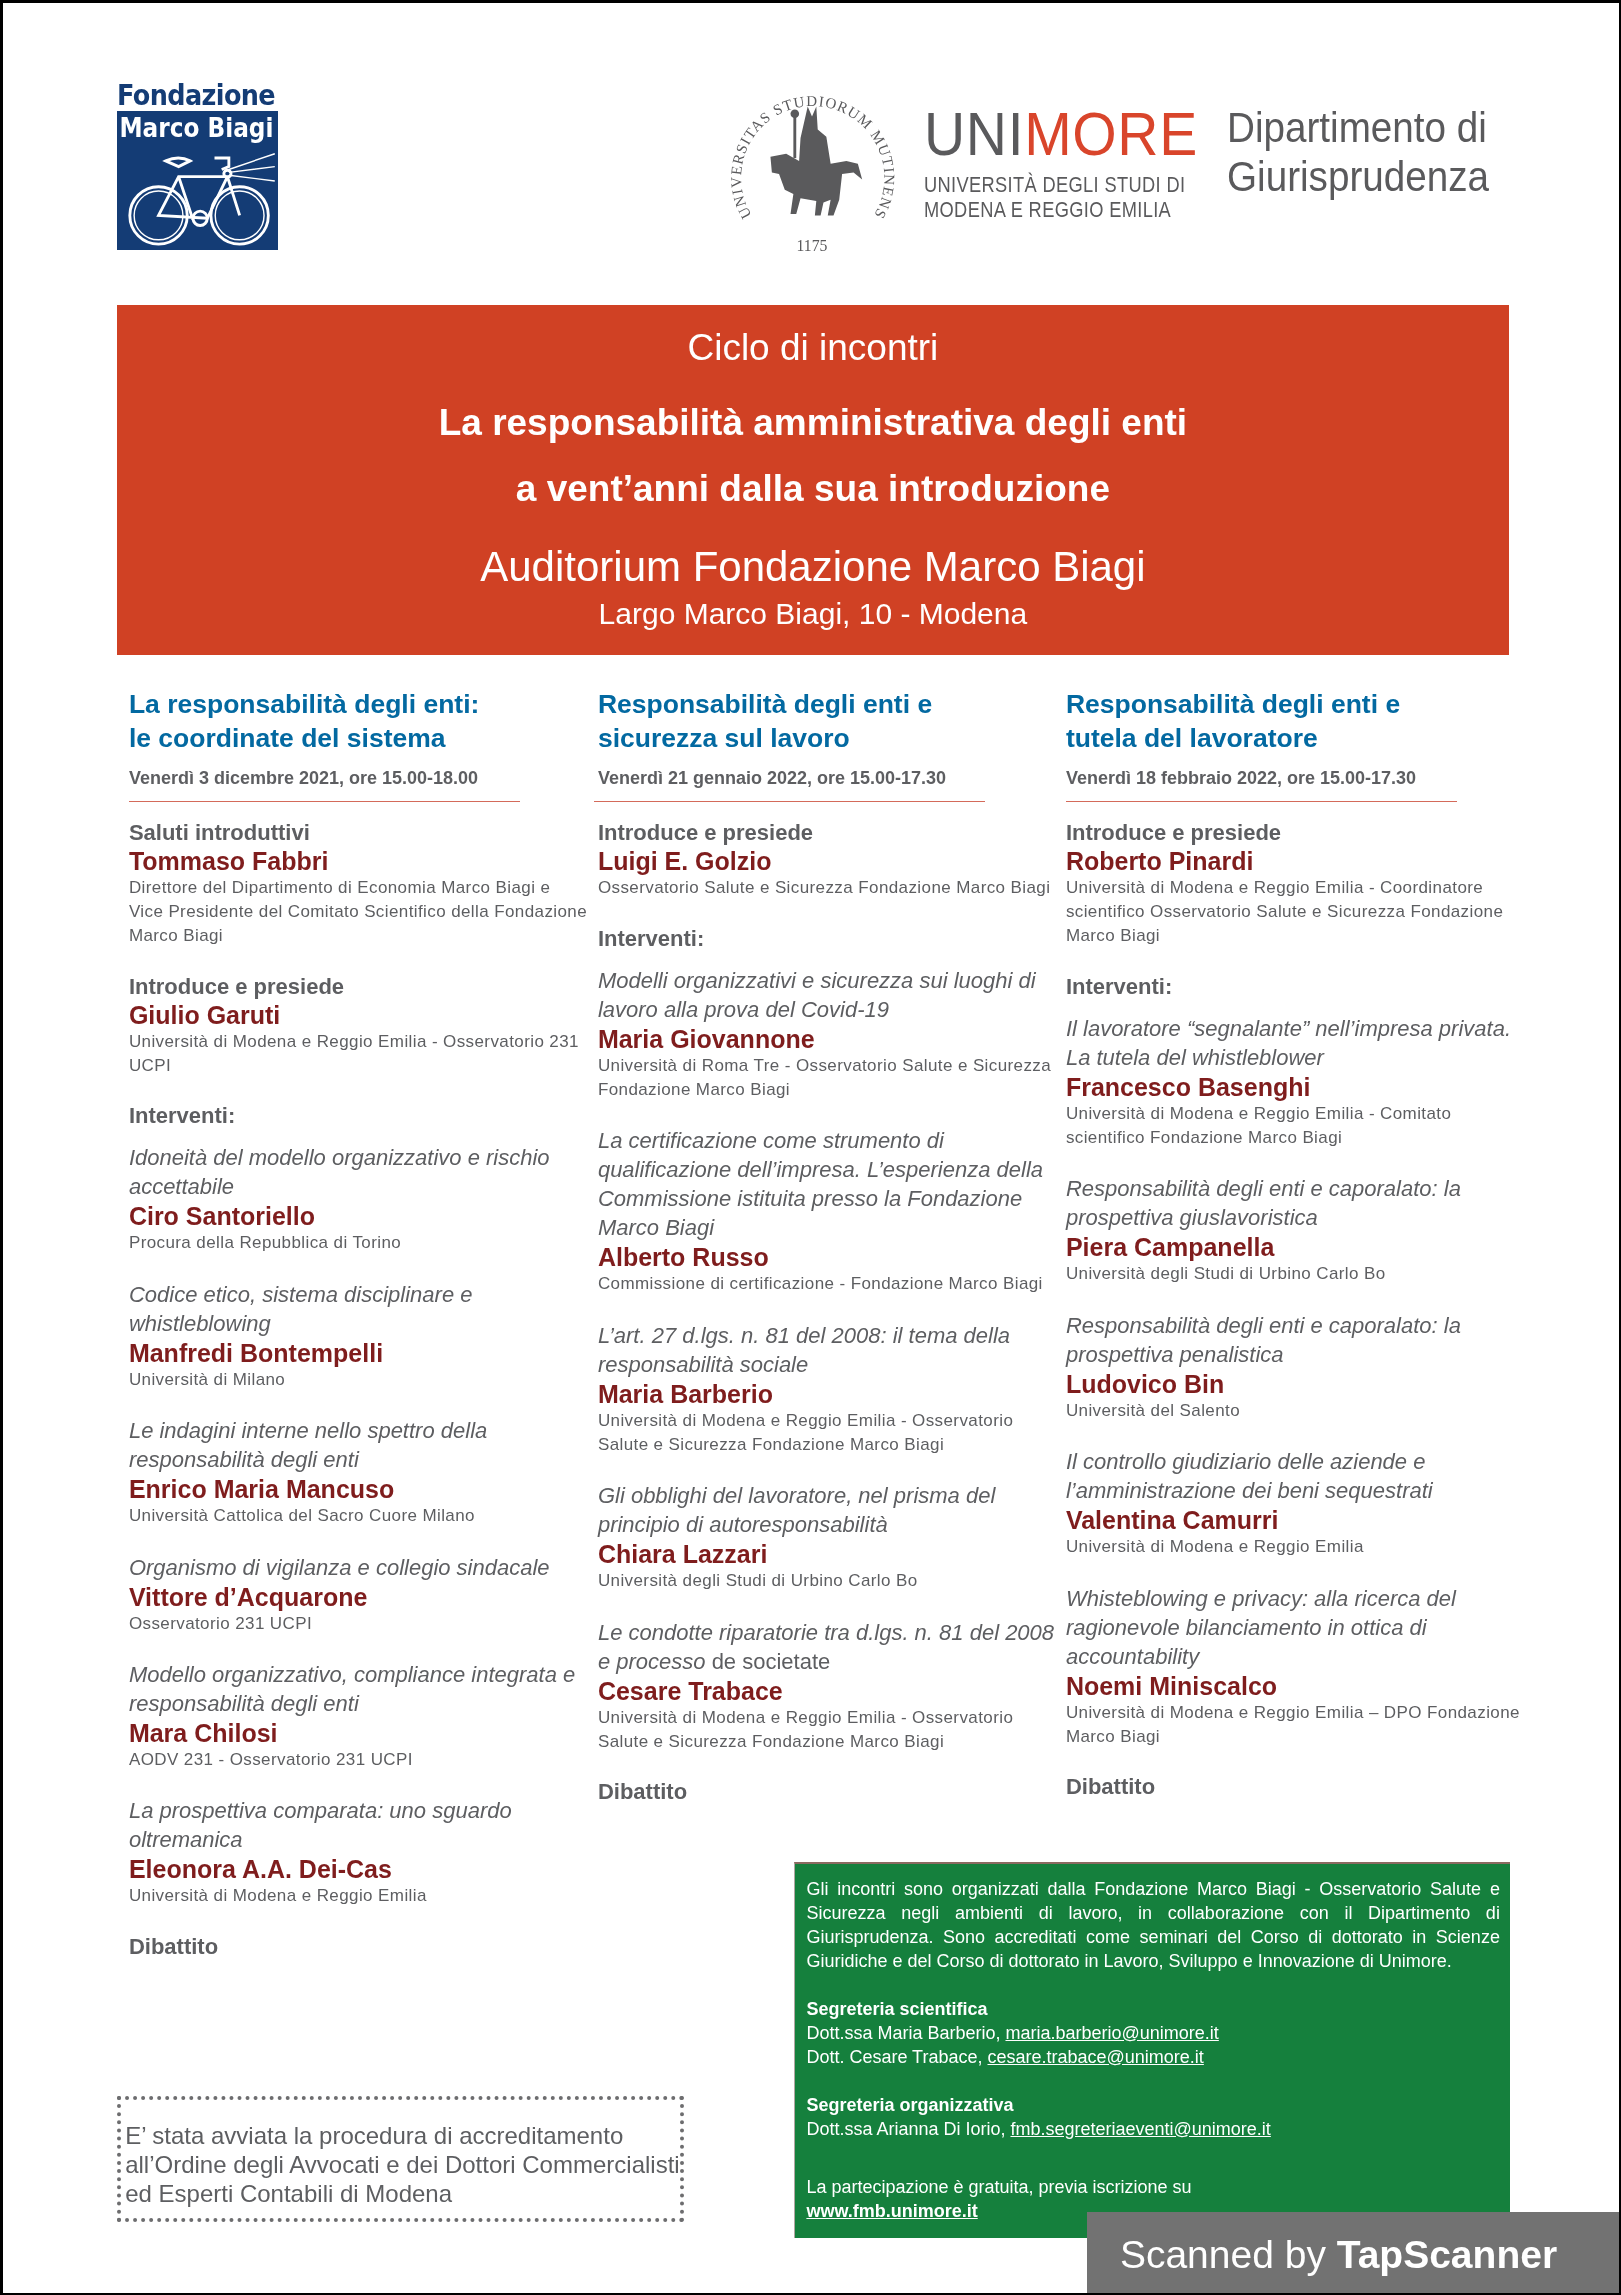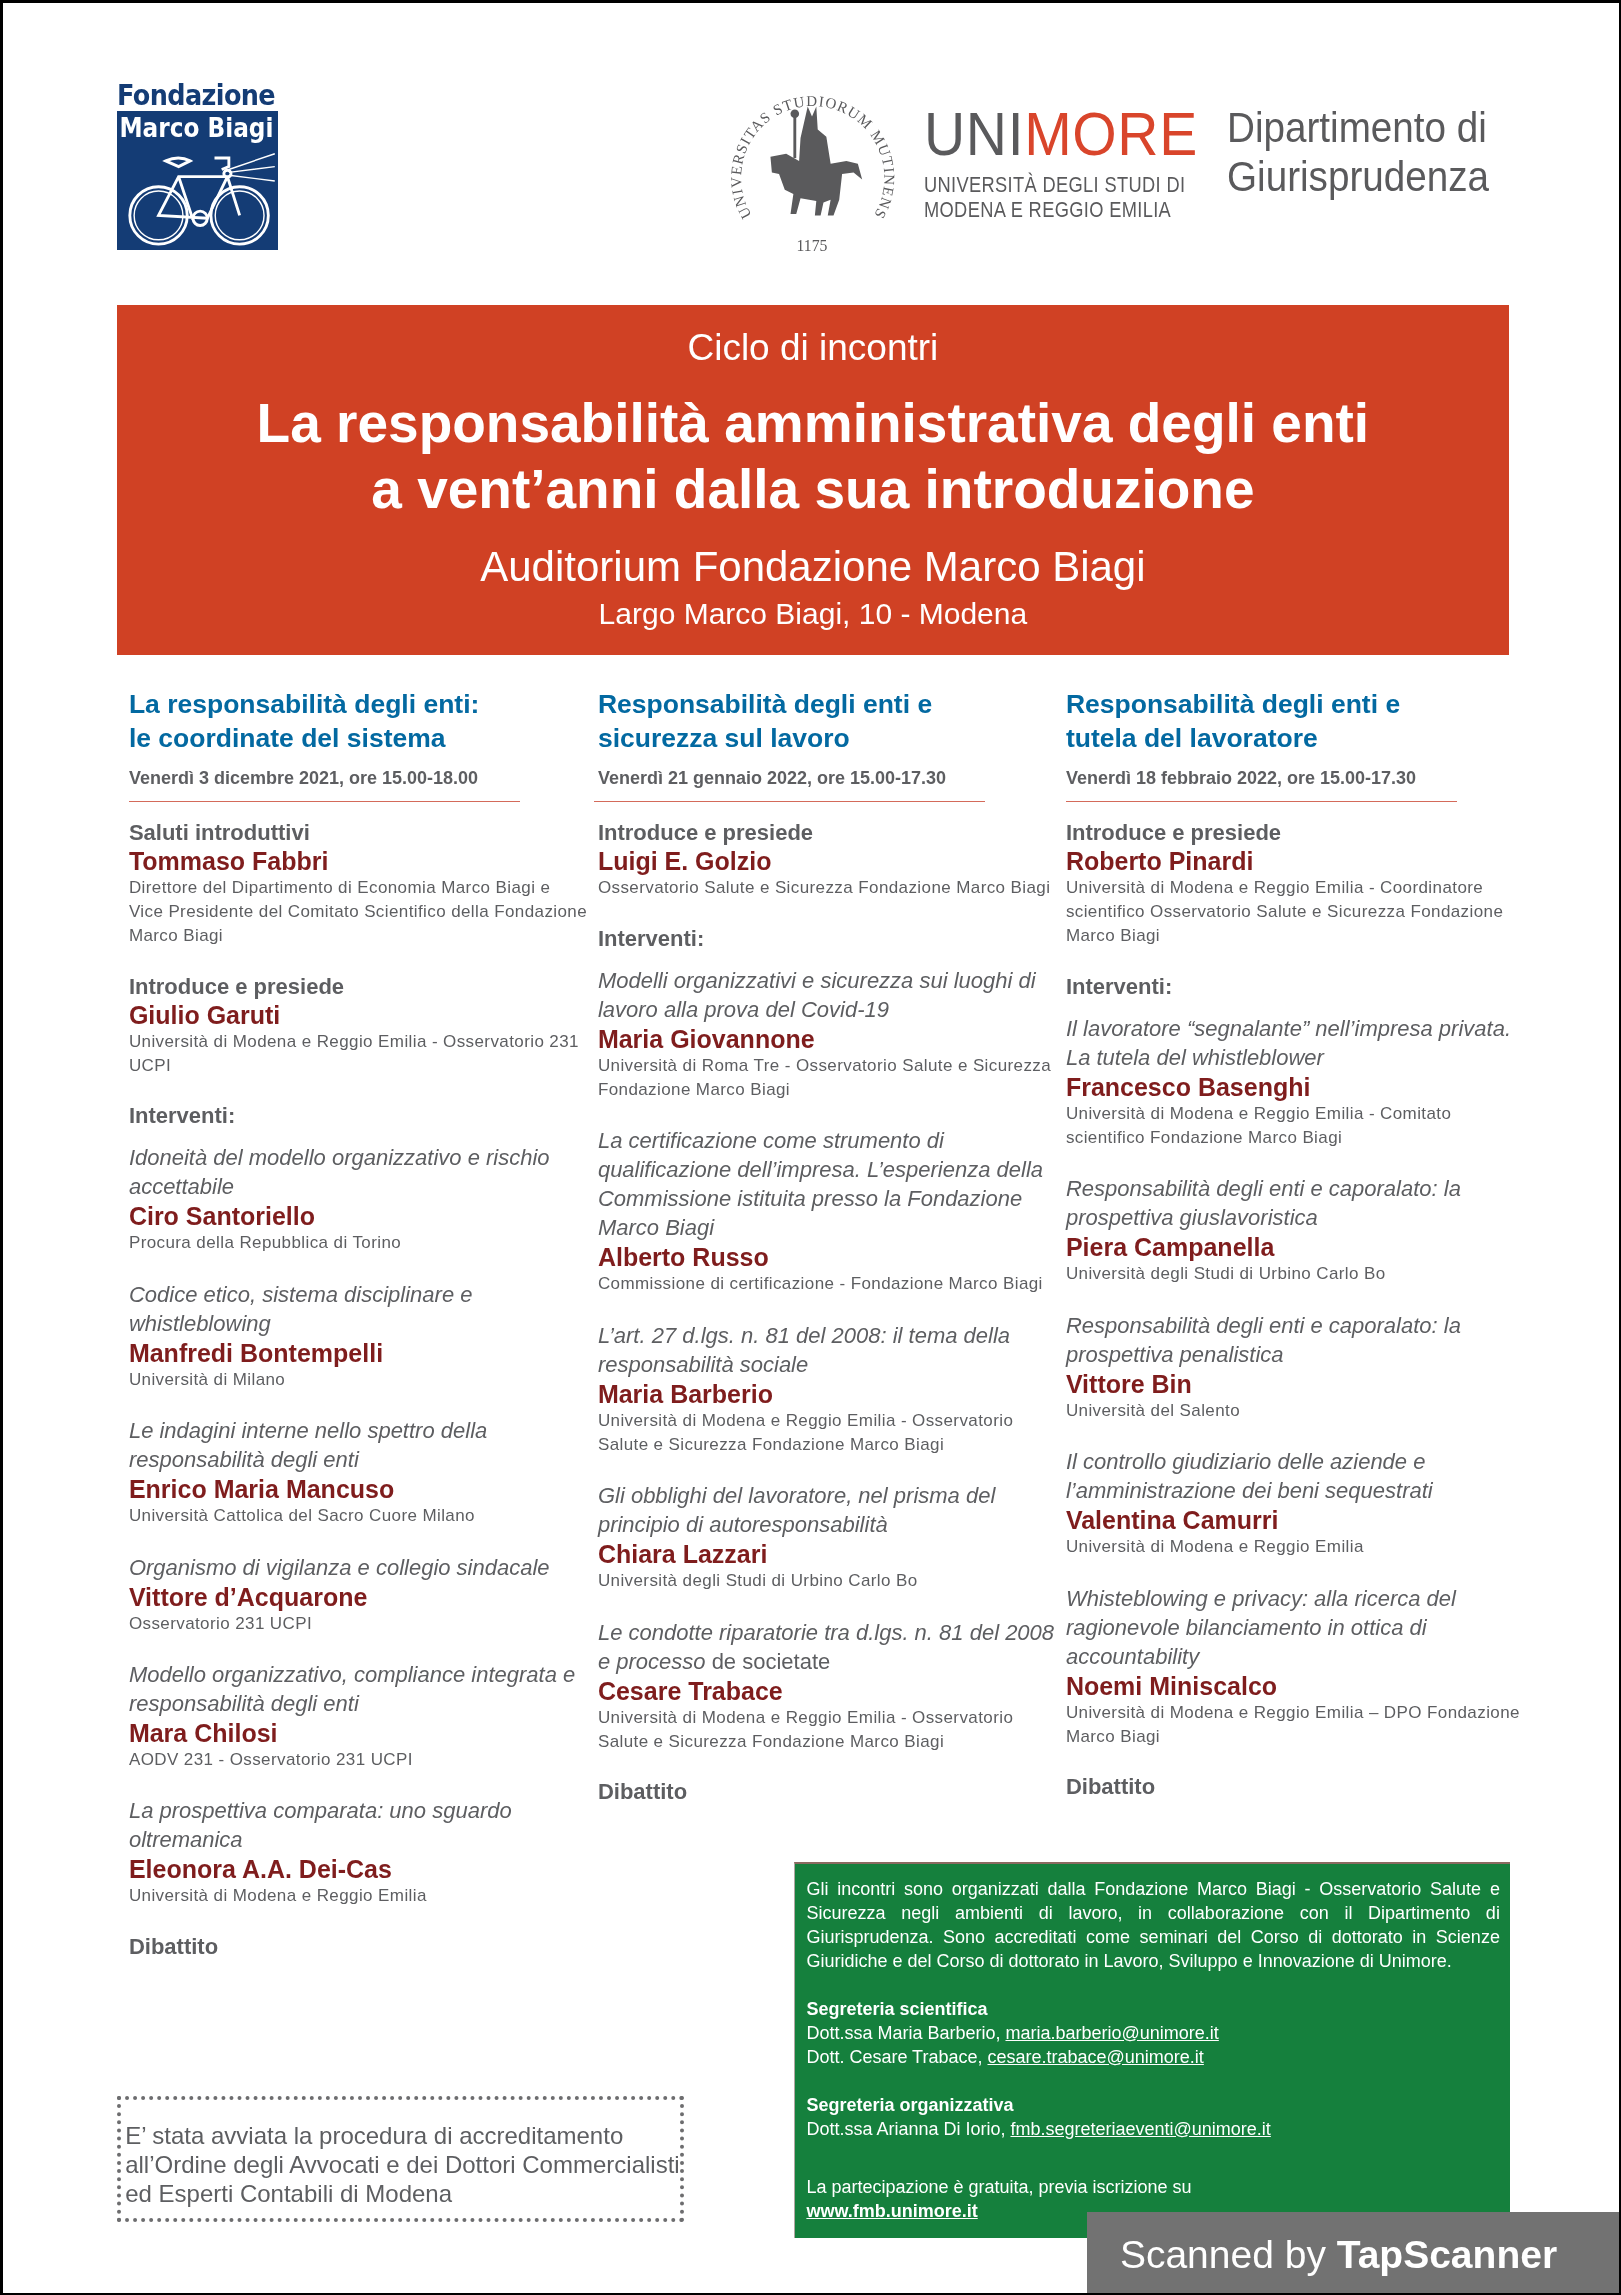--- a/index.html
+++ b/index.html
@@ -32,21 +32,21 @@
   .unimore .more { color: #d9452b; }
   .unimore .sub { color: #5a5a5c; font-size: 21.5px; line-height: 24.4px; margin-top: 8.6px; white-space: nowrap; letter-spacing: 0.4px; transform: scaleX(0.85); transform-origin: left; }
   .dept { position: absolute; left: 1224px; top: 100px; color: #5a5a5c; font-size: 42px; line-height: 49px; white-space: nowrap; transform: scaleX(0.92); transform-origin: left; }
 
   
   .banner {
     position: absolute; left: 114px; top: 302px; width: 1392px; height: 350px;
     background: #d04124; color: #fff; text-align: center;
   }
   .banner .kicker { position: absolute; top: 21.5px; width: 100%; font-size: 37px; line-height: 43px; }
-  .banner .title { position: absolute; top: 85px; width: 100%; font-size: 55px; line-height: 66px; font-weight: bold; }
+  .banner .title { position: absolute; top: 85px; width: 100%; font-size: 37px; line-height: 66px; font-weight: bold; }
   .banner .venue { position: absolute; top: 238px; width: 100%; font-size: 42px; line-height: 47px; }
   .banner .address { position: absolute; top: 291px; width: 100%; font-size: 30px; line-height: 36px; }
 
   
   .col { position: absolute; top: 684px; width: 459px; color: #5d5e61; }
   .col1 { left: 126px; } .col2 { left: 595px; } .col3 { left: 1063px; }
   .col .c-title { color: #0369a1; font-weight: bold; font-size: 26.5px; line-height: 34px; }
   .col .c-date { font-weight: bold; font-size: 18px; line-height: 26px; margin-top: 10px; white-space: nowrap; }
   .col .c-rule { height: 1.4px; background: #d46a5a; width: 391px; margin-top: 10px; margin-bottom: 17px; }
   .col2 .c-rule { margin-left: -4.3px; }
@@ -258,21 +258,21 @@
       <div class="person">Francesco Basenghi</div>
       <div class="aff">Università di Modena e Reggio Emilia - Comitato scientifico Fondazione Marco Biagi</div>
     </div>
     <div class="item">
       <div class="talk">Responsabilità degli enti e caporalato: la prospettiva giuslavoristica</div>
       <div class="person">Piera Campanella</div>
       <div class="aff">Università degli Studi di Urbino Carlo Bo</div>
     </div>
     <div class="item">
       <div class="talk">Responsabilità degli enti e caporalato: la prospettiva penalistica</div>
-      <div class="person">Vittore Bin</div>
+      <div class="person">Ludovico Bin</div>
       <div class="aff">Università del Salento</div>
     </div>
     <div class="item">
       <div class="talk">Il controllo giudiziario delle aziende e l’amministrazione dei beni sequestrati</div>
       <div class="person">Valentina Camurri</div>
       <div class="aff">Università di Modena e Reggio Emilia</div>
     </div>
     <div class="item">
       <div class="talk">Whisteblowing e privacy: alla ricerca del ragionevole bilanciamento in ottica di accountability</div>
       <div class="person">Noemi Miniscalco</div>

